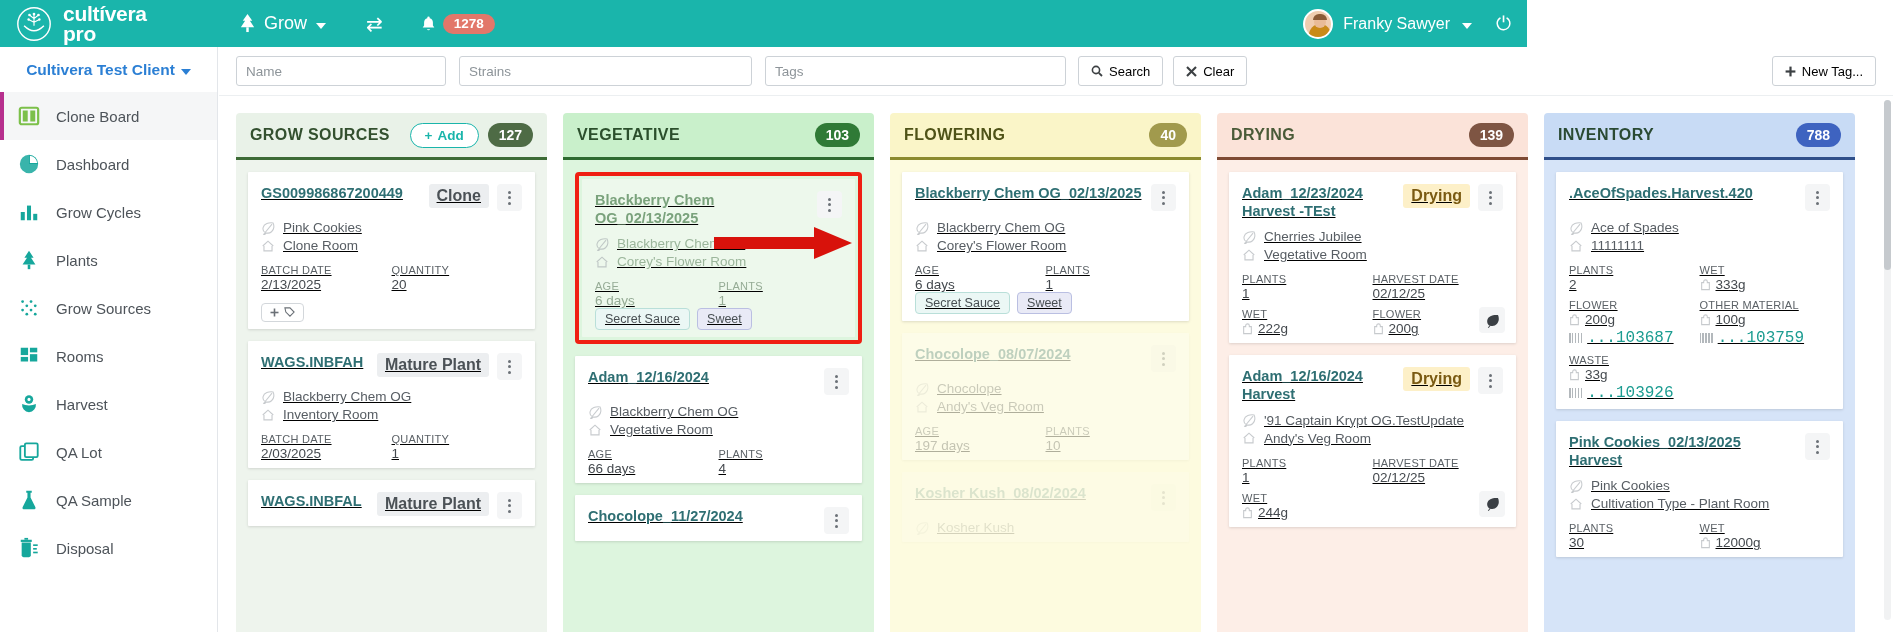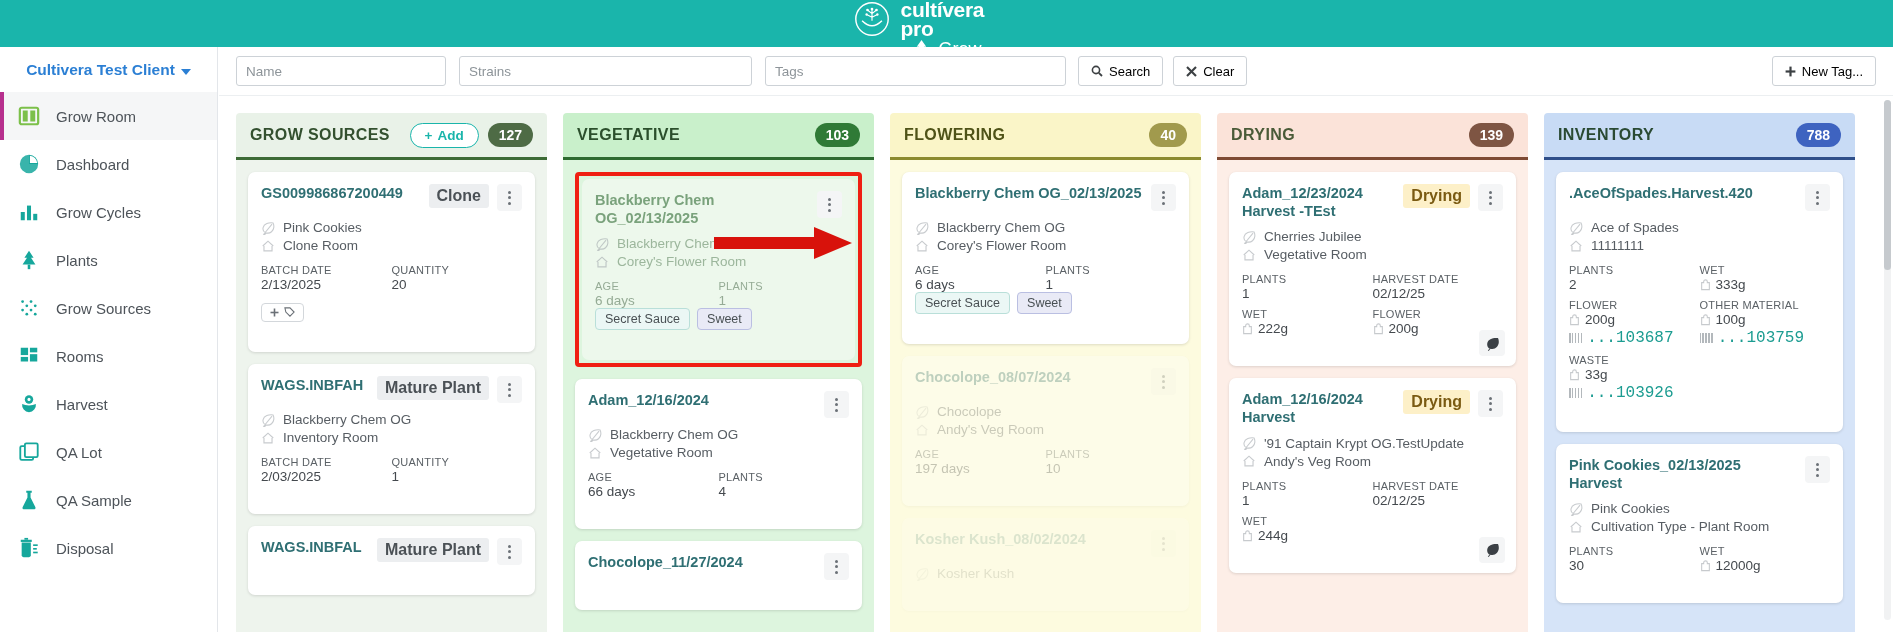--- a/index.html
+++ b/index.html
@@ -5,23 +5,23 @@
   * { box-sizing: border-box; margin: 0; padding: 0; }
   html, body {
     width: 1893px; height: 632px;
     font-family: "Liberation Sans", sans-serif;
     background: #ffffff;
     overflow: hidden;
   }
 
   
   .topbar {
-    position: absolute; top: 0; left: 0; width: 1893px; height: 47px;
+    position: absolute; top: 0; left: 0; width: 1527px; height: 47px;
     background: #1ab5ab;
-    display: flex; align-items: center; flex-direction: column;
+    display: flex; align-items: center;
   }
   .brand {
     width: 218px; height: 47px; display: flex; align-items: center;
     padding-left: 16px; gap: 11px;
   }
   .brand-logo { width: 36px; height: 36px; flex: 0 0 36px; }
   .brand-text { color: #fff; font-weight: bold; font-size: 21px; line-height: 0.92; letter-spacing: -.3px; }
   .brand-text .t2 { display: block; }
 
   .nav-grow {
@@ -118,22 +118,22 @@
 
   .addbtn {
     border: 1px solid #1ab5ab; color: #1ab5ab; background: #fff; border-radius: 14px;
     font-size: 13.5px; font-weight: bold; padding: 4px 14px; cursor: pointer;
     display: inline-flex; align-items: center; gap: 5px; margin-left: auto; margin-right: 9px;
     font-family: "Liberation Sans", sans-serif;
   }
 
   
   .card {
-    background: #fff; border-radius: 7px; padding: 12px 13px 30px;
-    box-shadow: 0 1px 3px rgba(0,0,0,.13); margin-bottom: 12px; position: relative;
+    background: #fff; border-radius: 1px; padding: 12px 13px 7px;
+    box-shadow: 0 1px 3px rgba(0,0,0,.13); margin-bottom: 12px; position: relative; text-decoration: underline;
   }
   .card-top { display: flex; align-items: flex-start; gap: 8px; }
   .card-title { font-size: 14.5px; font-weight: bold; color: #2f6f73; line-height: 1.25; flex: 1; }
   .chip {
     font-size: 16px; color: #4b5156; background: #eceef0; border-radius: 3px;
     padding: 3px 8px; white-space: nowrap; font-weight: bold;
   }
   .chip-drying { background: #fdf0c8; color: #7a5a12; }
   .kebab {
     width: 25px; height: 27px; border-radius: 4px; background: #f4f5f6; flex: 0 0 25px;
@@ -283,21 +283,21 @@
   </div>
   <div id="side-list">
   <div class="side-item active">
     <span class="side-ico">
           <svg viewBox="0 0 24 24" width="22" height="22">
             <rect x="2" y="3" width="20" height="18" rx="2" fill="none" stroke="#7cc04a" stroke-width="2.4"></rect>
             <rect x="5.2" y="6" width="5.4" height="12" fill="#7cc04a"></rect>
             <rect x="13.4" y="6" width="5.4" height="12" fill="#7cc04a"></rect>
           </svg>
         </span>
-    <span>Grow Room</span>
+    <span>Clone Board</span>
   </div>
   <div class="side-item">
     <span class="side-ico">
           <svg viewBox="0 0 24 24" width="22" height="22">
             <path d="M12 12 L12 2 A10 10 0 0 1 22 12 Z" fill="#16a79c"></path>
             <path d="M12 12 L22 12 A10 10 0 1 1 12 2 Z" fill="#16a79c" opacity=".85"></path>
             <path d="M12 12 L12 2 A10 10 0 0 1 22 12 Z" fill="#fff" opacity=".0"></path>
             <path d="M13 3 A9 9 0 0 1 21 11 L13 11 Z" fill="#fff"></path>
           </svg>
         </span>

